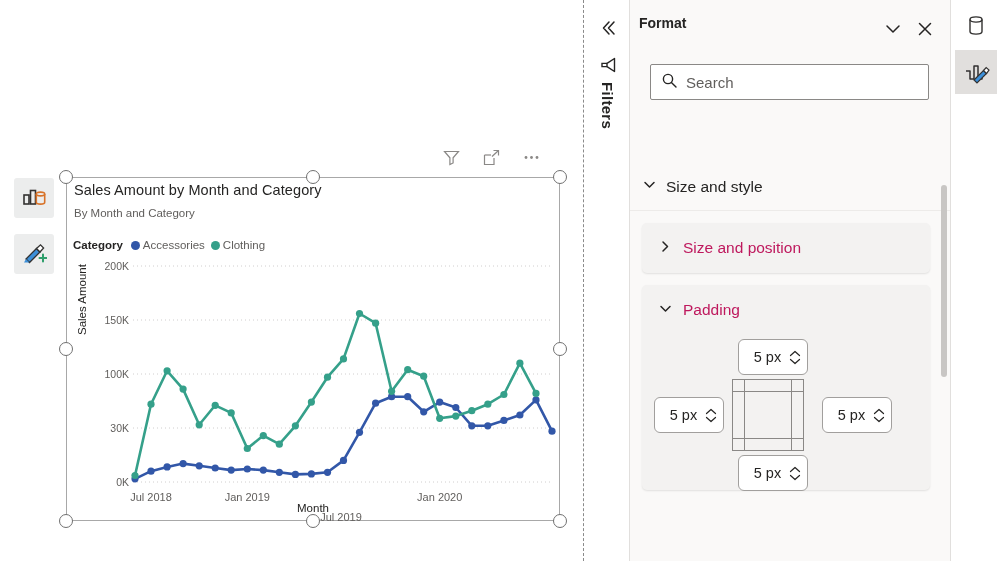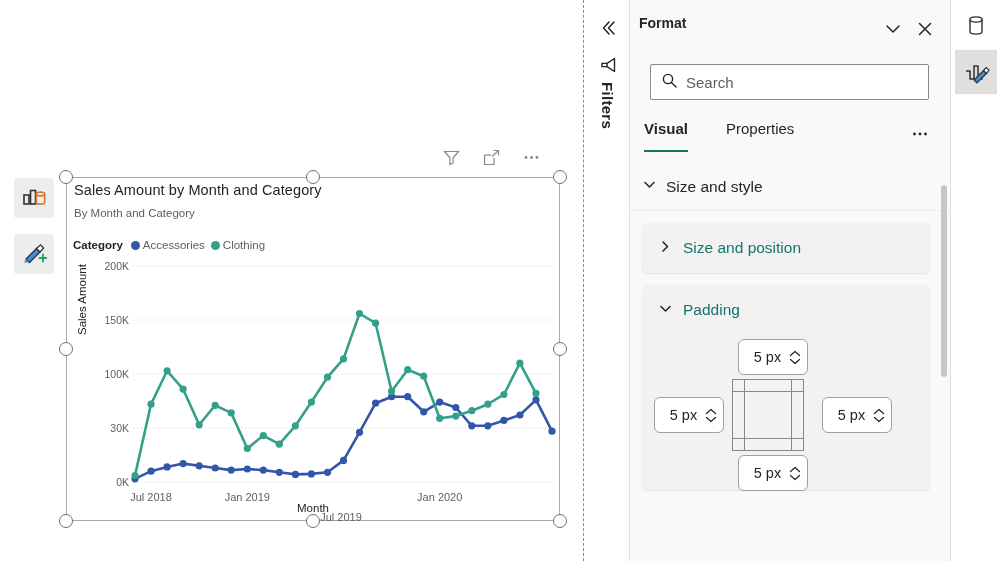--- a/index.html
+++ b/index.html
@@ -194,21 +194,21 @@
   .card {
     margin: 12px 20px 0 12px;
     background: #f3f2f1;
     border-radius: 5px;
     box-shadow: 0 1px 2px rgba(0,0,0,.10);
   }
   .card-head {
     height: 50px; display: flex; align-items: center; gap: 10px;
     padding-left: 16px; cursor: pointer;
   }
-  .card-head .ctitle { font-size: 15.5px; color: #0f766e; }
+  .card-head .ctitle { font-size: 15.5px; color: #be185d; }
 
   
   #pad-widget { position: relative; height: 155px; }
   .spin {
     position: absolute;
     width: 70px; height: 36px;
     background: #ffffff; border: 1px solid #a19f9d; border-radius: 6px;
     display: flex; align-items: center;
   }
   .spin .sval {
@@ -452,31 +452,20 @@
     <div id="search-box">
       <span>
         <svg width="17" height="17" viewBox="0 0 17 17">
           <circle cx="7" cy="7" r="4.6" fill="none" stroke="#252423" stroke-width="1.4"></circle>
           <path d="M10.4 10.4 L15 15" stroke="#252423" stroke-width="1.4" stroke-linecap="round"></path>
         </svg>
       </span>
       <input id="search-input" type="text" placeholder="Search" style="">
     </div>
 
-    <div id="fmt-tabs">
-      <div class="ftab active" id="tab-visual">Visual</div>
-      <div class="ftab" id="tab-properties">Properties</div>
-      <div id="tabs-more">
-        <svg width="20" height="20" viewBox="0 0 20 20">
-          <circle cx="4.5" cy="10" r="1.4" fill="#252423"></circle>
-          <circle cx="10" cy="10" r="1.4" fill="#252423"></circle>
-          <circle cx="15.5" cy="10" r="1.4" fill="#252423"></circle>
-        </svg>
-      </div>
-    </div>
 
     <div id="fmt-body">
 
       <div id="group-header">
         <span>
           <svg width="15" height="15" viewBox="0 0 15 15">
             <path d="M3 5.5 L7.5 10 L12 5.5" fill="none" stroke="#252423" stroke-width="1.5" stroke-linecap="round" stroke-linejoin="round"></path>
           </svg>
         </span>
         <span class="gtitle">Size and style</span>

